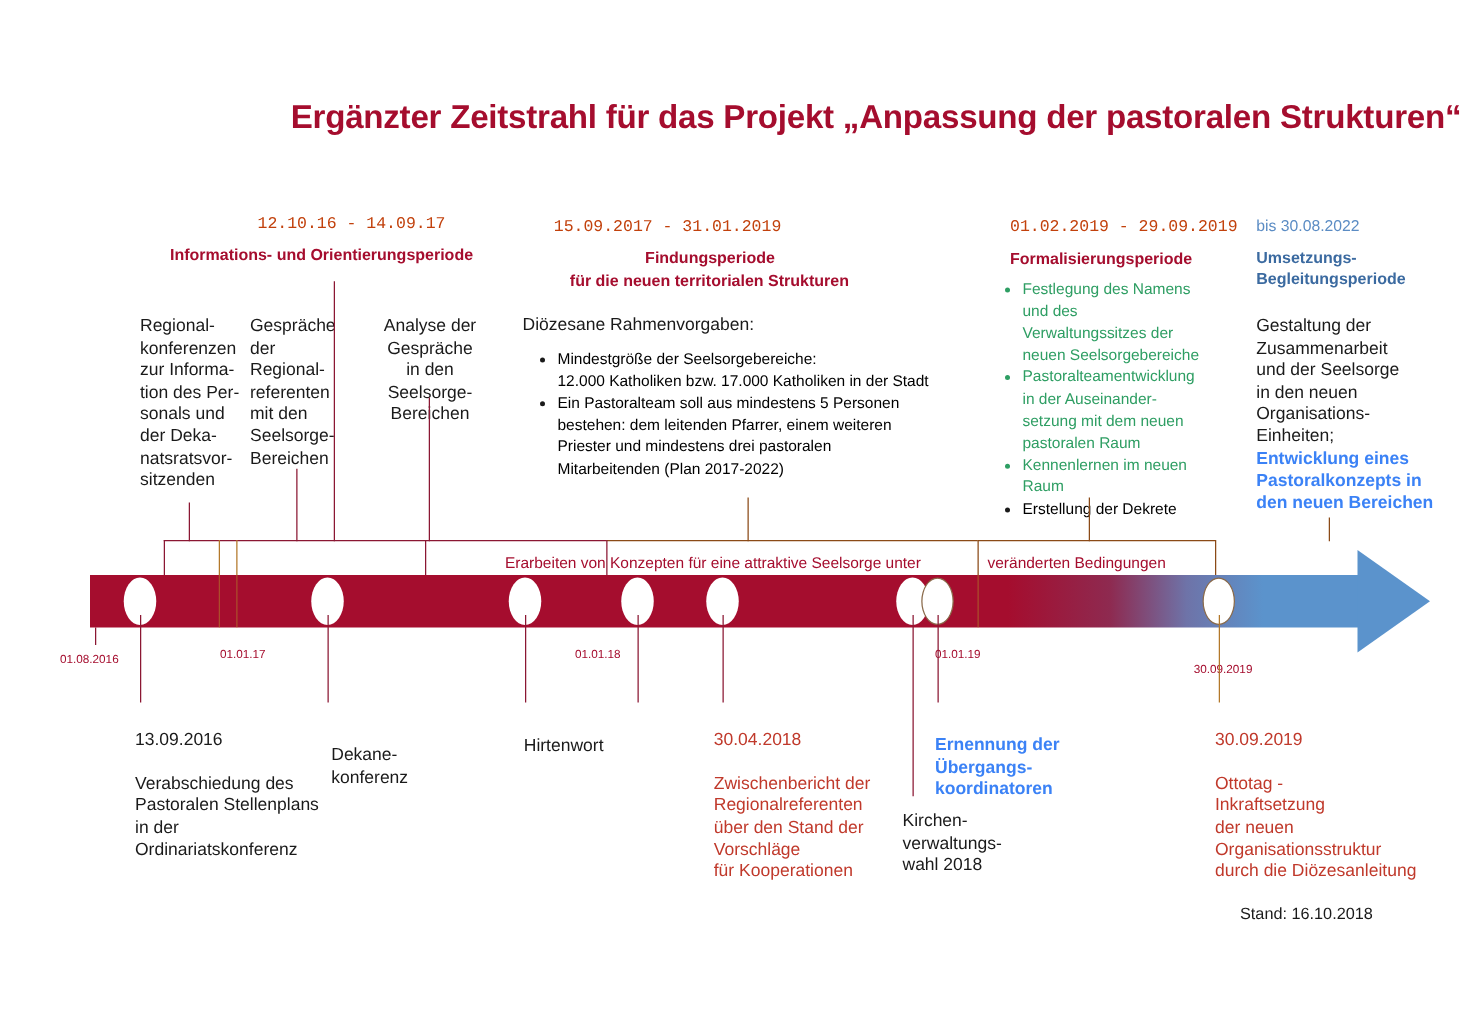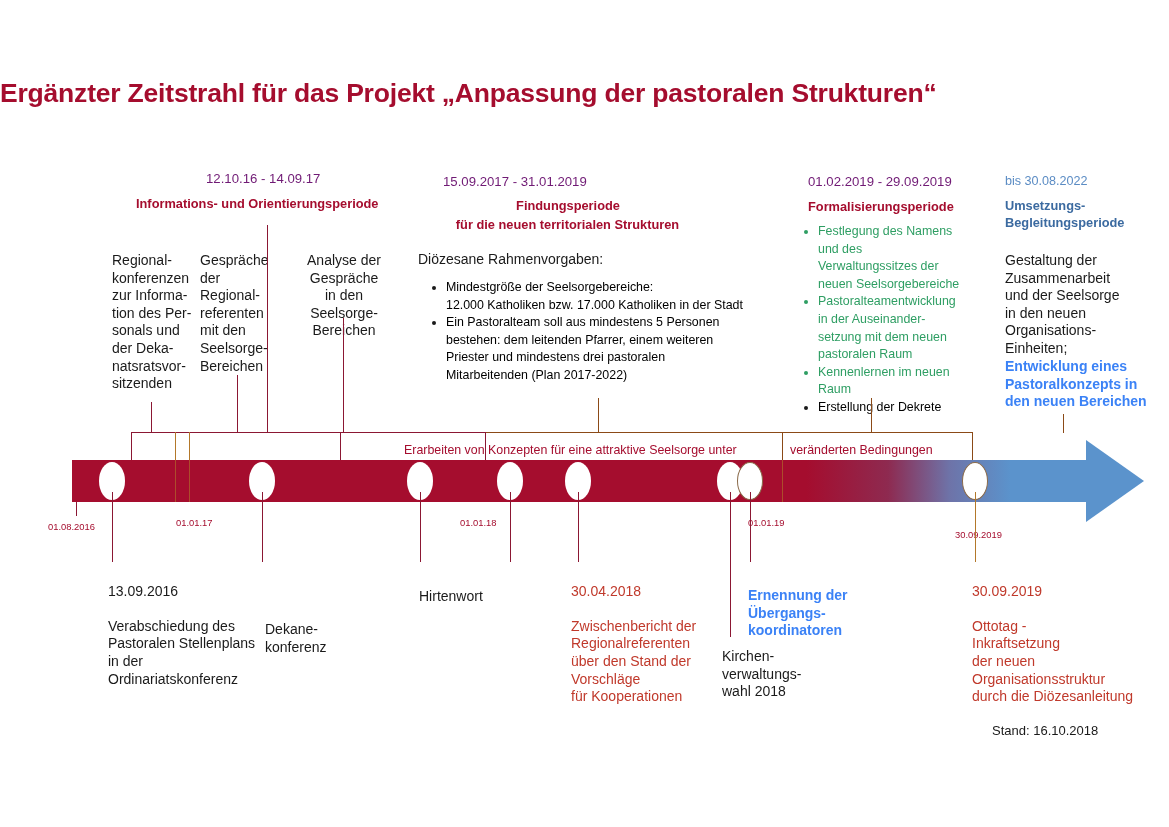--- a/index.html
+++ b/index.html
@@ -10,30 +10,30 @@
     color:#000;
     overflow:hidden;
     position:relative;
   }
   #stage{position:absolute;left:0;top:0;width:1169px;height:827px;}
   .abs{position:absolute;}
 
   
   #title{
     left:0;top:78px;width:1169px;
-    text-align:left;
+    text-align:right;
     font-size:26.5px;font-weight:bold;
     color:#A50D2E;
     letter-spacing:-0.2px;
     white-space:nowrap;
   }
 
   
   .blk{font-size:14px;line-height:17.6px;color:#1a1a1a;white-space:pre-line;}
-  .range{font-size:13.2px;color:#701a75;white-space:nowrap;}
+  .range{font-size:13.2px;color:#c2410c;white-space:nowrap;font-family:Liberation Mono, monospace;}
   .period{font-size:12.8px;font-weight:bold;color:#A50D2E;white-space:pre-line;line-height:17px;}
   .period.blue{color:#3B6AA0;}
   .rangeblue{font-size:12.6px;color:#5B8CC4;white-space:nowrap;}
   .green{color:#3b82f6;font-weight:bold;}
   .red{color:#C0392B;}
 
   
   ul.bl{margin:8px;padding:0;list-style:none;}
   ul.bl li{
     position:relative;padding-left:20px;
@@ -217,21 +217,21 @@
   <div class="abs vl" style="left:76px;top:502px;height:14px;"></div>
 
   <div class="abs blk" style="left:108px;top:565px;width:150px;">
     <div>13.09.2016</div>
     <div style="white-space:pre-line;">Verabschiedung des
 Pastoralen Stellenplans
 in der
 Ordinariatskonferenz</div>
   </div>
 
-  <div class="abs blk" style="left:265px;top:621px;width:80px;">Dekane-
+  <div class="abs blk" style="left:265px;top:595px;width:80px;">Dekane-
 konferenz</div>
 
   <div class="abs blk" style="left:419px;top:588px;width:80px;">Hirtenwort</div>
 
 
   <div class="abs blk red" style="left:571px;top:565px;width:140px;">
     <div>30.04.2018</div>
     <div style="white-space:pre-line;">Zwischenbericht der
 Regionalreferenten
 über den Stand der

